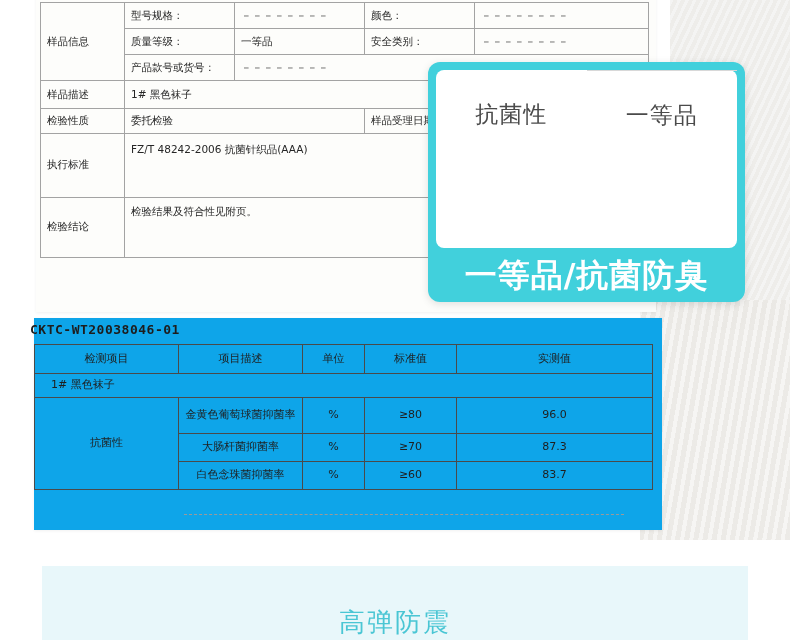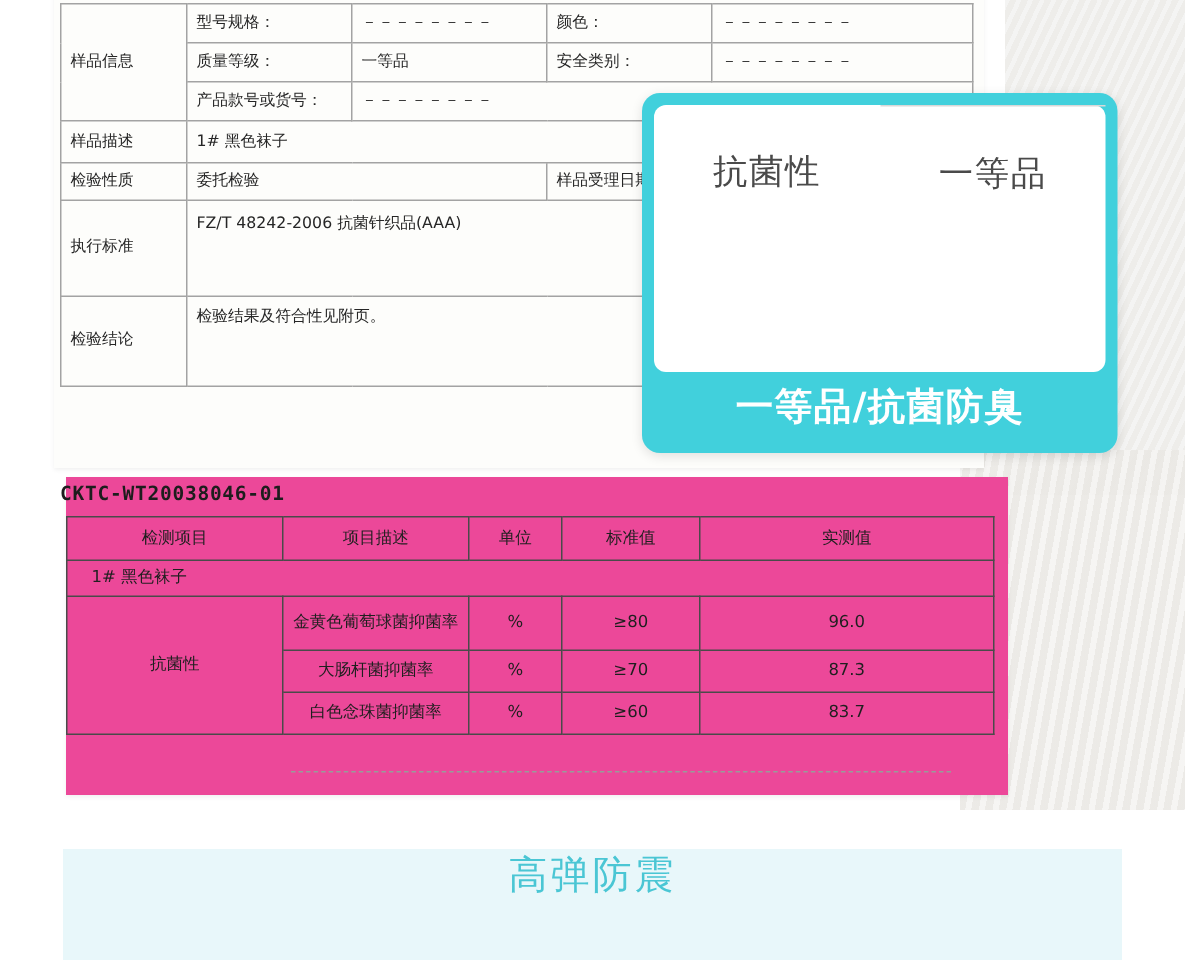--- a/index.html
+++ b/index.html
@@ -104,33 +104,33 @@
     letter-spacing: 1px;
   }
   .bcell.b { border-left: 1px solid #d8d8d8; }
   .bcell.c, .bcell.d { border-top: 1px solid #d8d8d8; }
   .bluefoot {
     position: absolute;
     left: 0;
     top: 192px;
     width: 317px;
     text-align: center;
-    font-size: 25px;
+    font-size: 32px;
     color: #ffffff;
     letter-spacing: 1px;
     font-weight: bold;
   }
   
   .cert2 {
     position: absolute;
-    left: 44px;
+    left: 34px;
     top: 318px;
     width: 628px;
     height: 212px;
-    background: #ec4899;
+    background: #0ea5e9;
     box-shadow: 0 1px 3px rgba(0,0,0,.06);
   }
   .reportno {
     position: absolute;
     left: -4px;
     top: 4px;
     font-family: "DejaVu Sans Mono", "Liberation Mono", monospace;
     font-size: 13px;
     font-weight: bold;
     color: #1d1d1d;
@@ -164,21 +164,21 @@
   }
   
   .banner {
     position: absolute;
     left: 42px;
     top: 566px;
     width: 706px;
     height: 74px;
     background: #e8f7fa;
     display: flex;
-    align-items: flex-start;
+    align-items: flex-end;
     justify-content: center;
   }
   .banner span {
     font-size: 26px;
     color: #4ac6d4;
     letter-spacing: 2px;
   }
   .sealtext {
     position: absolute;
     right: 150px;

